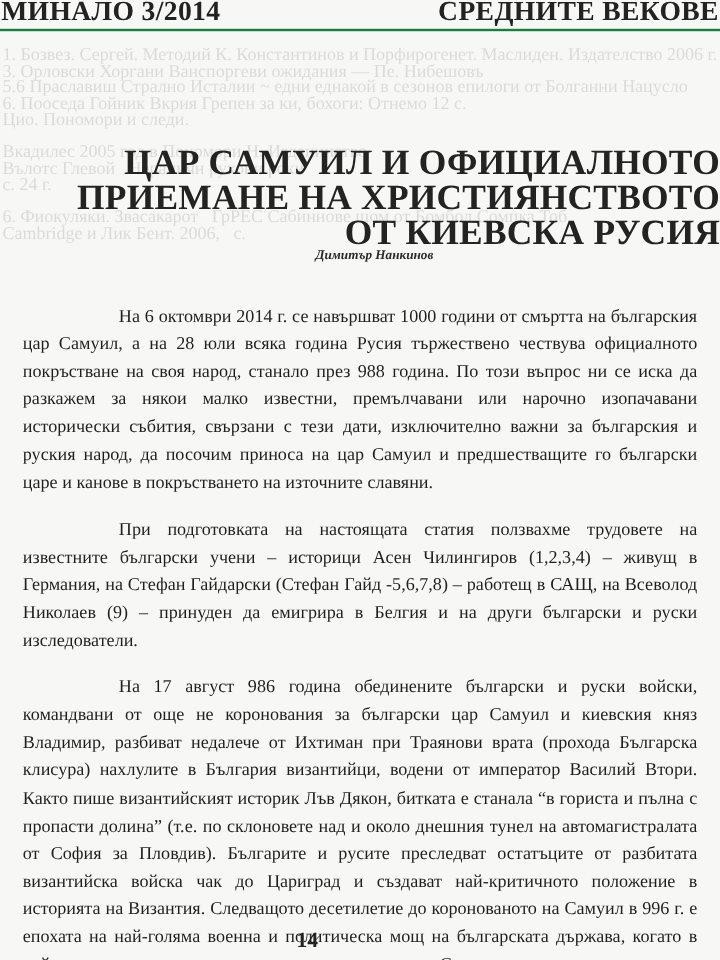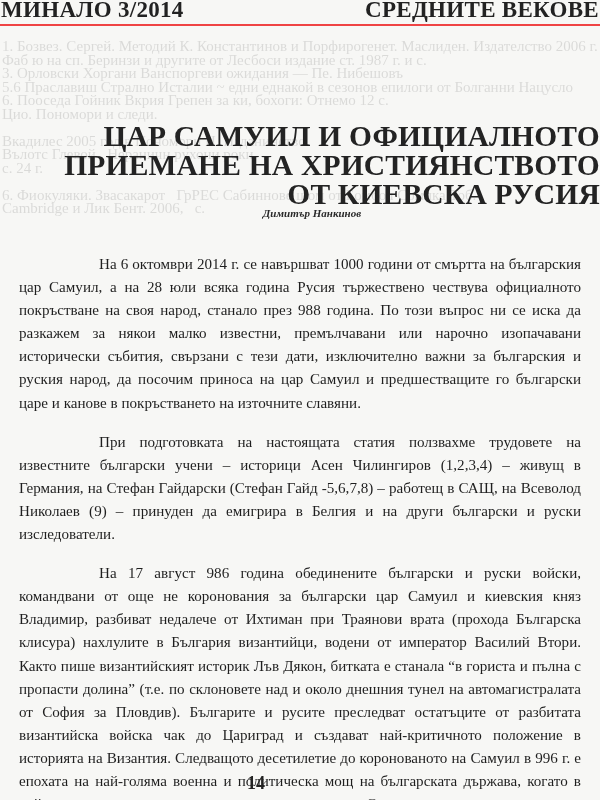--- a/index.html
+++ b/index.html
@@ -35,21 +35,21 @@
       overflow: hidden;
       white-space: nowrap;
     }
     .bleed div { padding-left: 2px; }
 
     .running-header {
       position: absolute;
       left: 0; top: 0;
       width: 600px;
       height: 24px;
-      border-bottom: 2px solid #ef4444;
+      border-bottom: 2px solid #15803d;
     }
     .rh-left {
       position: absolute;
       left: 1px; top: -3px;
       font-family: "Liberation Serif", serif;
       font-weight: bold;
       font-size: 23px;
       letter-spacing: 0.3px;
       color: #222;
     }
@@ -113,21 +113,20 @@
       color: #222;
     }
   </style>
 </head>
 <body>
 
 <div class="page">
 
   <div class="bleed" aria-hidden="true">
     <div>1. Бозвез. Сергей. Методий К. Константинов и Порфирогенет. Маслиден. Издателство 2006 г.</div>
-    <div>Фаб ю на сп. Беринзи и другите от Лесбоси издание ст. 1987 г. и с.</div>
     <div>3. Орловски Хоргани Ванспоргеви ожидания — Пе. Нибешовъ</div>
     <div>5.6 Праславиш Стрално Исталии ~ едни еднакой в сезонов епилоги от Болганни Нацусло</div>
     <div>6. Пооседа Гойник Вкрия Грепен за ки, бохоги: Отнемо 12 с.</div>
     <div>Цио. Пономори и следи.</div>
     <div>&nbsp;</div>
     <div>Вкадилес 2005 год в Пономори Н. Изданинство</div>
     <div>Вълотс Глевой &nbsp; Нераничн рухони роки</div>
     <div>с. 24 г.</div>
     <div>&nbsp;</div>
     <div>6. Фиокуляки. Звасакарот &nbsp; ГрРЕС Сабиннове шом от Бомбол Сомпка Тоб.</div>

